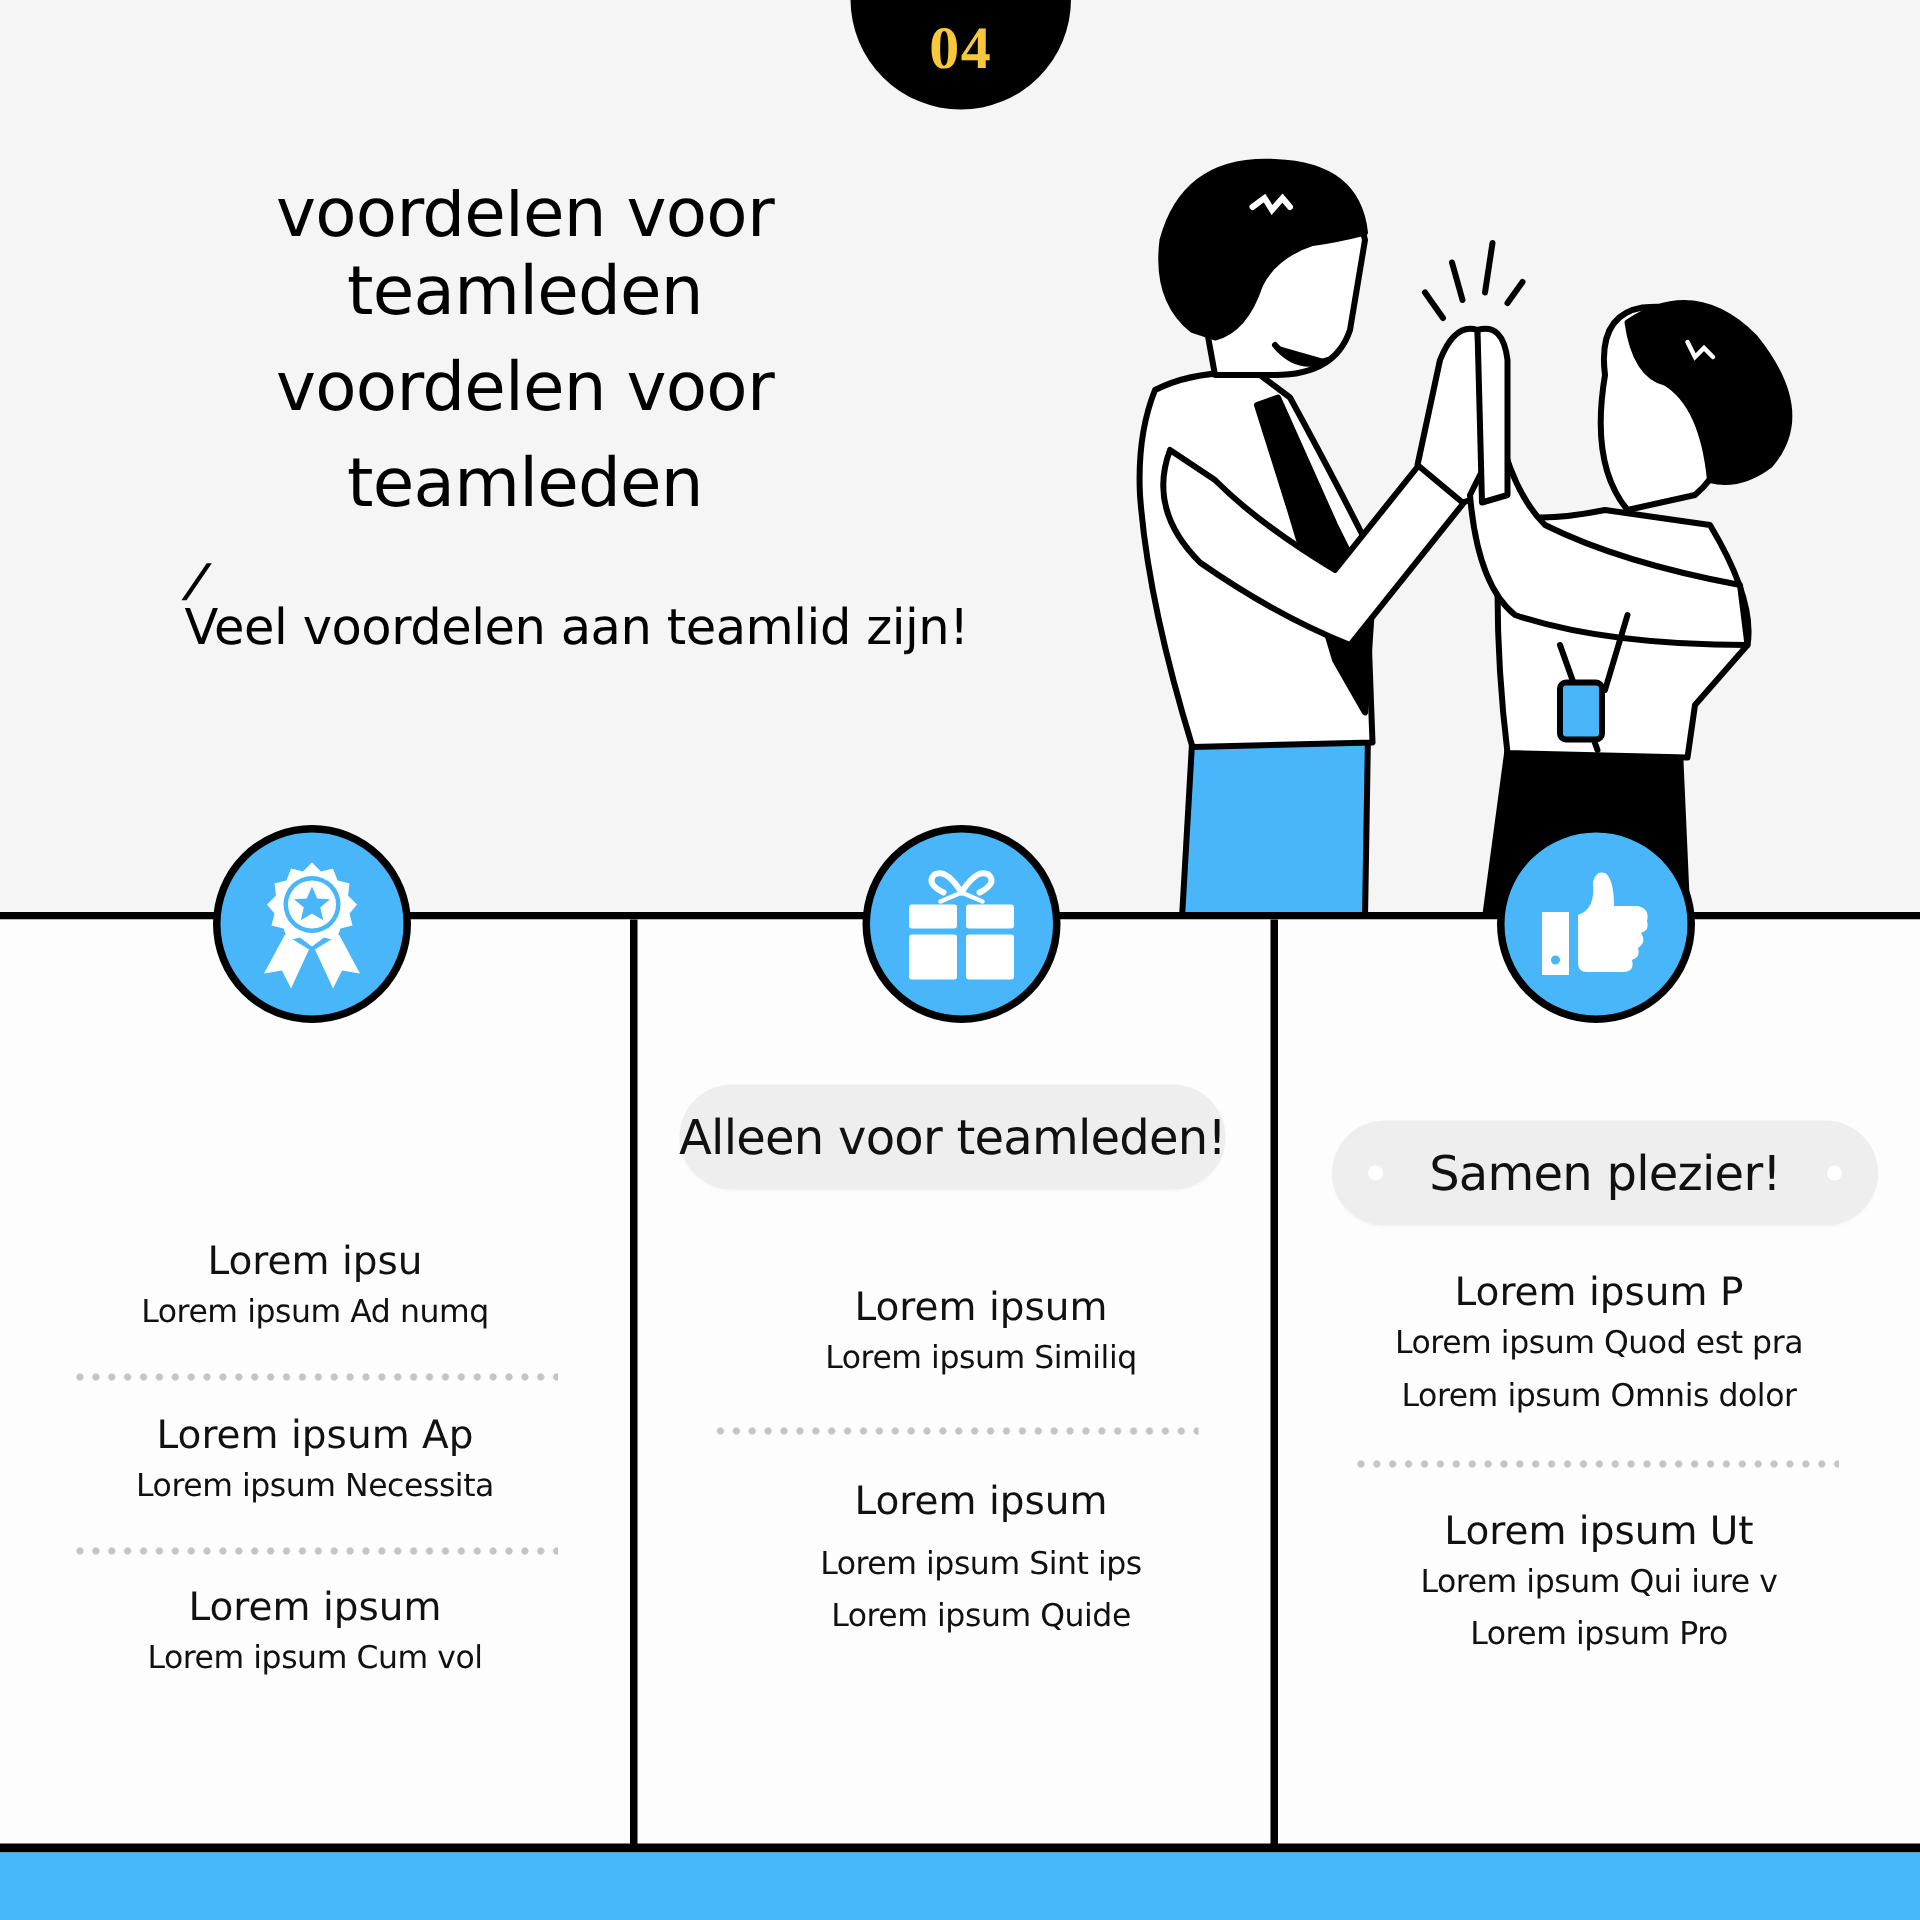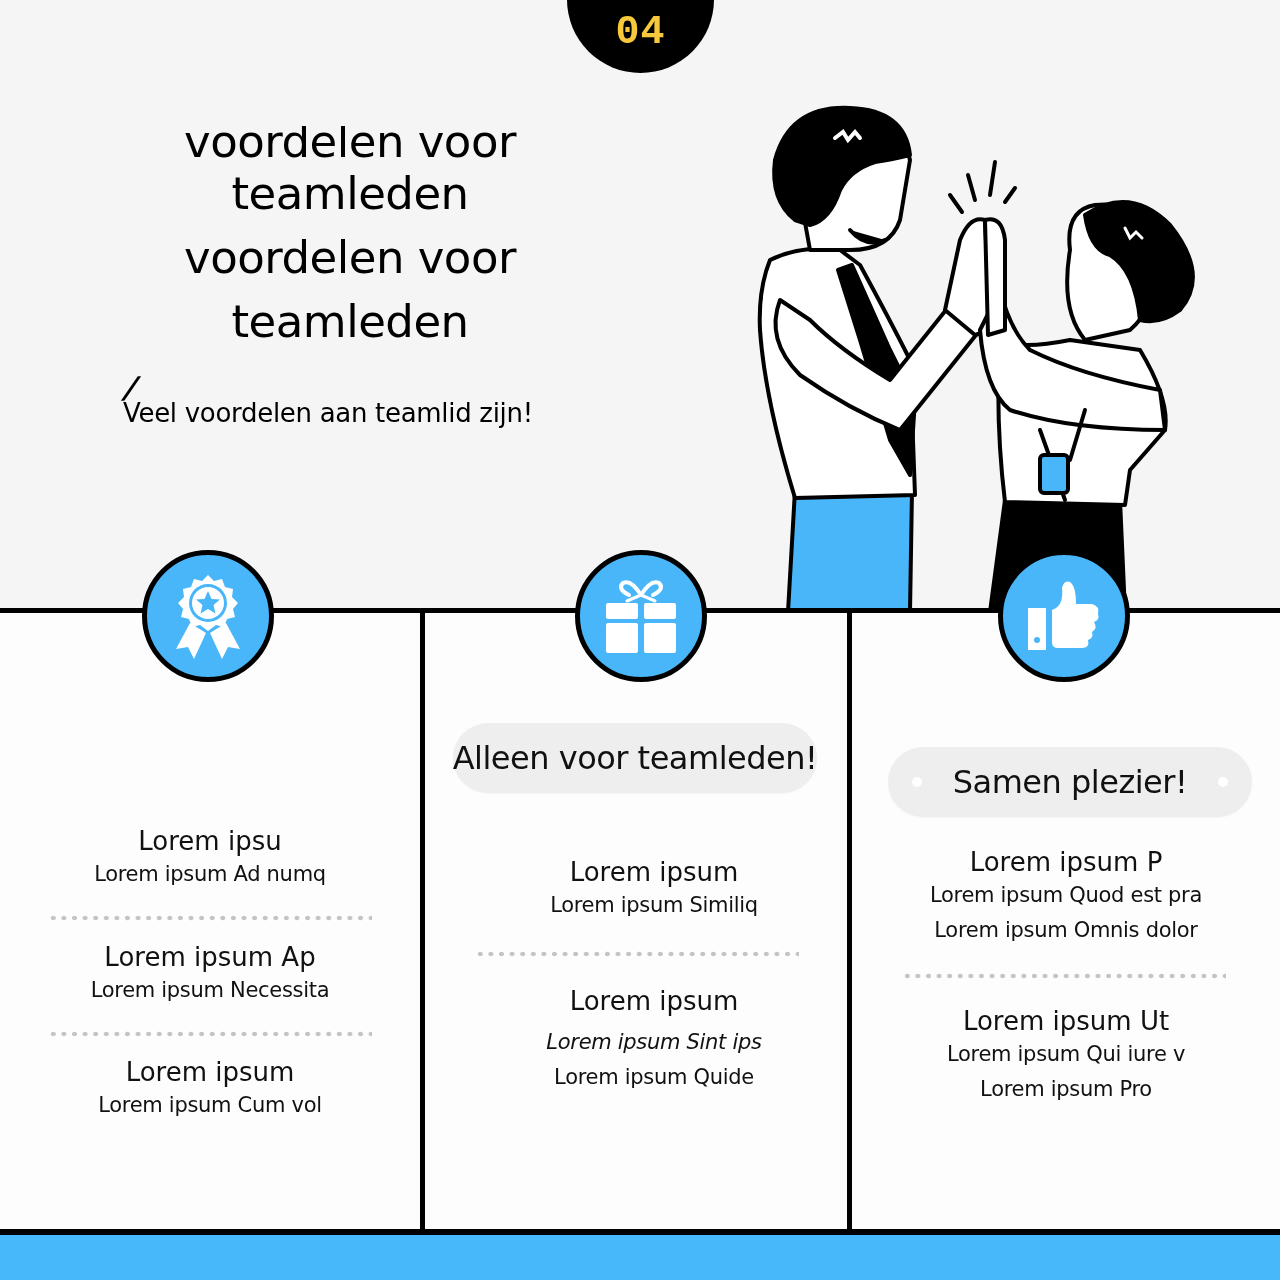--- a/index.html
+++ b/index.html
@@ -13,39 +13,39 @@
     .top-area {
       position: absolute; left: 0; top: 0; width: 1280px; height: 611px;
       background: #f5f5f5;
     }
     .badge {
       position: absolute; left: 567px; top: -74px; width: 147px; height: 147px;
       border-radius: 50%; background: #000;
     }
     .badge-num {
       position: absolute; left: 0; right: 0; bottom: 18px; text-align: center;
-      font-family: Liberation Mono, monospace;
+      font-family: Liberation Serif, serif;
       font-weight: bold; font-size: 40px; color: #f7c83b; letter-spacing: 1px;
     }
     .headline {
       position: absolute; left: 120px; top: 112px; width: 460px;
       font-family: "DejaVu Sans", sans-serif;
       font-size: 45px; line-height: 64px; color: #000; letter-spacing: -0.5px;
     }
     .headline .line { display: block; white-space: nowrap; text-align: center; }
     .headline .line.clip { height: 50px; overflow: hidden; position: relative; top: 14px; margin-bottom: 0; }
     .headline .line.clip span { position: relative; top: -16px; }
     .slash {
       position: absolute; left: 126px; top: 370px; font-size: 30px; font-style: italic;
       font-weight: bold; color: #000; transform: skewX(-10deg);
     }
     .subtitle {
       position: absolute; left: 123px; top: 398px;
       font-family: "DejaVu Sans", sans-serif;
-      font-size: 26px; color: #000; letter-spacing: -0.3px;
+      font-size: 33px; color: #000; letter-spacing: -0.3px;
     }
     .illustration { position: absolute; left: 740px; top: 100px; width: 500px; height: 512px; }
 
     .panel-line-top { position: absolute; left: 0; top: 608px; width: 1280px; height: 5px; background: #000; }
     .panels { position: absolute; left: 0; top: 613px; width: 1280px; height: 617px; background: #fdfdfe; }
     .divider { position: absolute; top: 613px; width: 5px; height: 619px; background: #000; }
     .panel-line-bottom { position: absolute; left: 0; top: 1229px; width: 1280px; height: 6px; background: #000; }
     .footer-bar { position: absolute; left: 0; top: 1235px; width: 1280px; height: 45px; background: #47b9fb; }
 
     .icon-circle {
@@ -186,21 +186,21 @@
   <div class="pill" style="left:28px; width:364px; top:110px;">
     <span class="pill-label">Alleen voor teamleden!</span>
   </div>
   <div class="item" style="top:243px;">
     <div class="item-title">Lorem ipsum</div>
     <div class="item-desc">Lorem ipsum Similiq</div>
   </div>
   <div class="dots" style="left:50px; width:324px; top:338px;"></div>
   <div class="item" style="top:372px;">
     <div class="item-title">Lorem ipsum</div>
-    <div class="item-desc" style="margin-top:8px;font-style:italic;">Lorem ipsum Sint ips</div>
+    <div class="item-desc" style="margin-top:8px;">Lorem ipsum Sint ips</div>
     <div class="item-desc">Lorem ipsum Quide</div>
   </div>
 </div>
 
 <div class="col" style="left:852px; width:428px;">
   <div class="pill" style="left:36px; width:364px; top:110px;margin-top:24px;">
     <span class="dot" style="left:24px;"></span>
     <span class="pill-label">Samen plezier!</span>
     <span class="dot" style="right:24px;"></span>
   </div>

